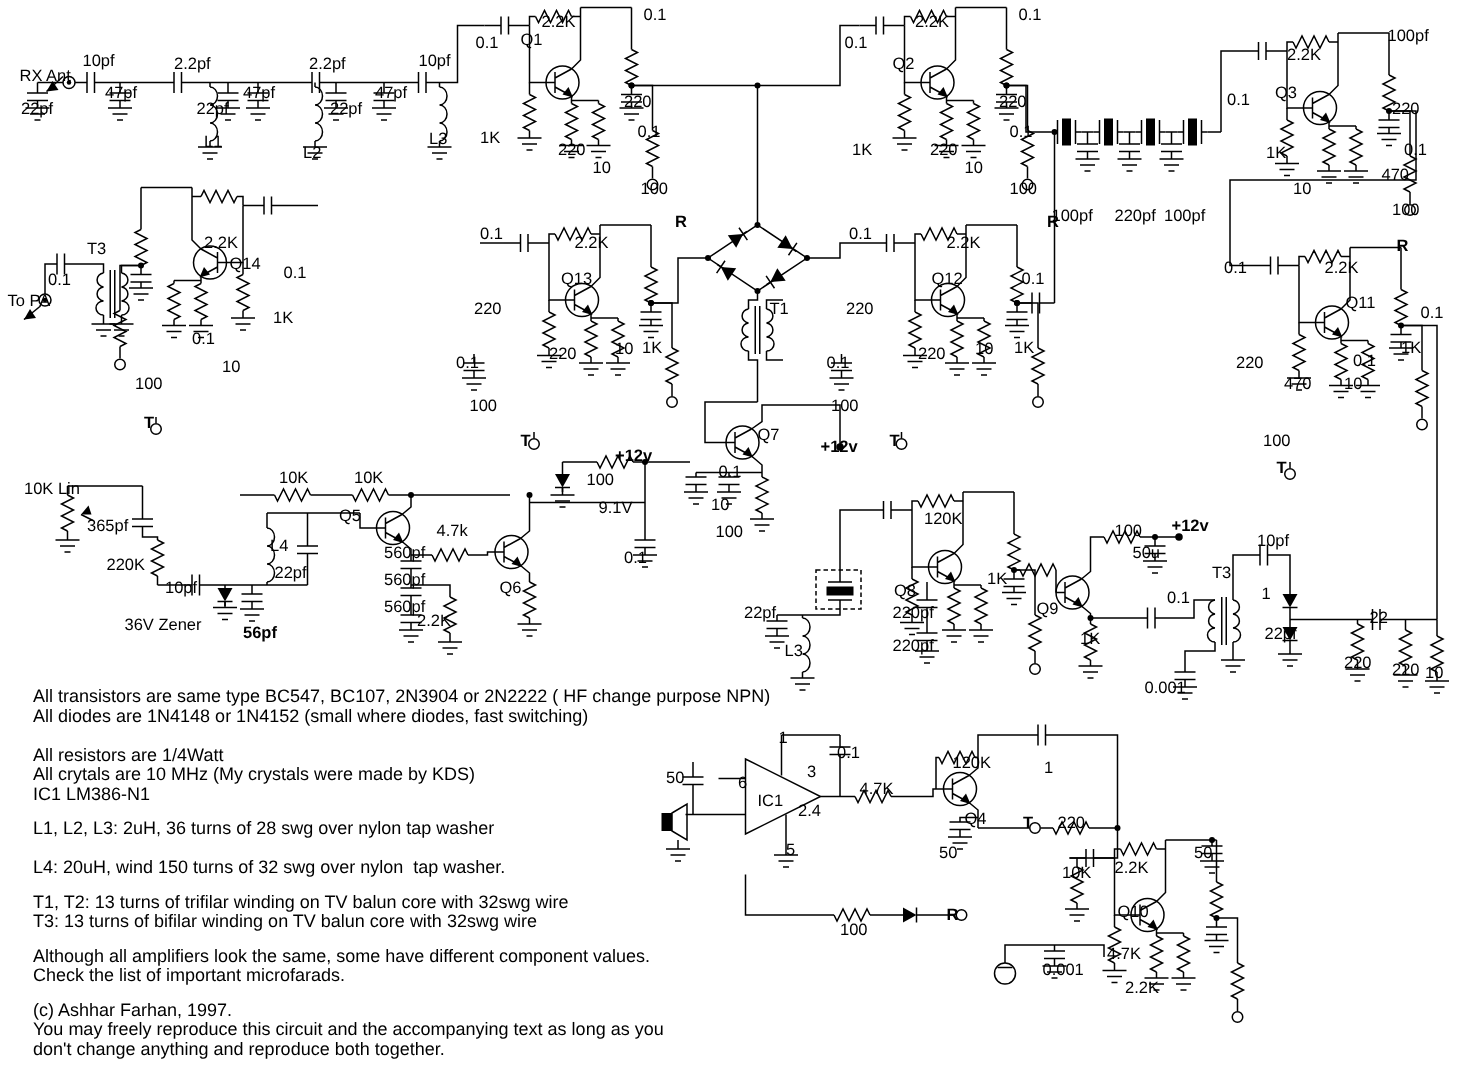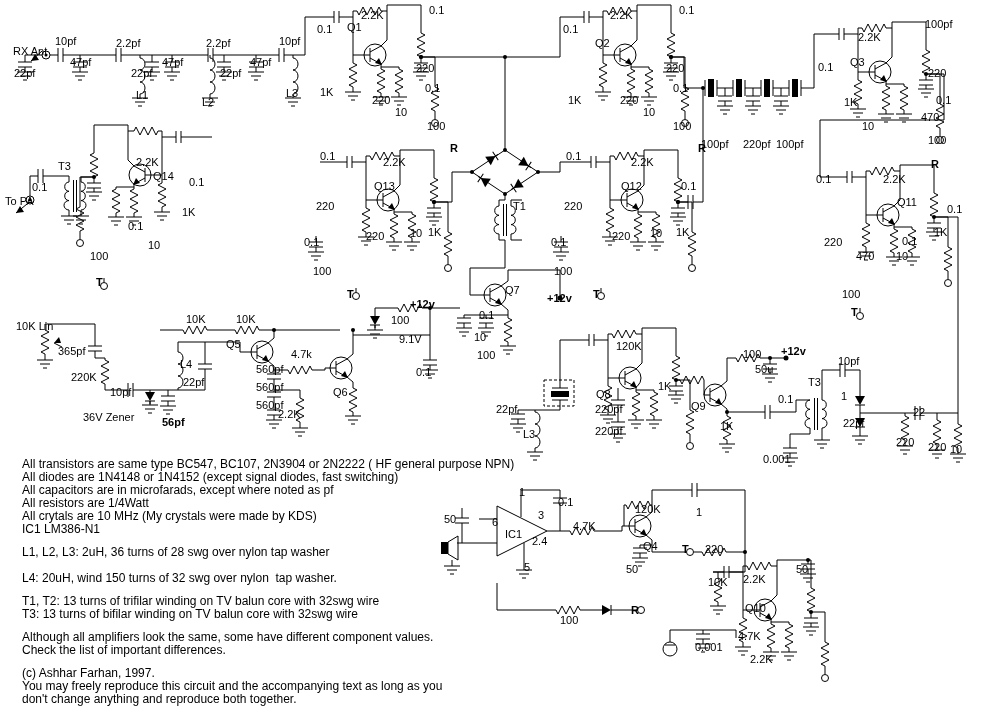--- a/index.html
+++ b/index.html
@@ -519,30 +519,29 @@
       <span class="lbl" style="left: 626px; top: 564px;">50</span>
       <span class="lbl" style="left: 708px; top: 577px;">10K</span>
       <span class="lbl" style="left: 743px; top: 574px;">2.2K</span>
       <span class="lbl" style="left: 796px; top: 564px;">50</span>
       <span class="lbl" style="left: 745px; top: 603px;">Q10</span>
       <span class="lbl" style="left: 560px; top: 615px;">100</span>
       <span class="lbl b" style="left: 631px; top: 605px;">R</span>
       <span class="lbl" style="left: 695px; top: 642px;">0.001</span>
       <span class="lbl" style="left: 738px; top: 631px;">4.7K</span>
       <span class="lbl" style="left: 750px; top: 654px;">2.2K</span>
-      <span class="lbl n" style="left: 22px; top: 458px;">All transistors are same type BC547, BC107, 2N3904 or 2N2222 ( HF general purpose NPN)</span>
-      <span class="lbl n" style="left: 22px; top: 471px;">All diodes are 1N4148 or 1N4152 (except signal diodes, fast switching)</span>
-      <span class="lbl n" style="left: 22px; top: 484px;">All capacitors are in microfarads, except where noted as pf</span>
+      <span class="lbl n" style="left: 22px; top: 458px;">All transistors are same type BC547, BC107, 2N3904 or 2N2222 ( HF change purpose NPN)</span>
+      <span class="lbl n" style="left: 22px; top: 471px;">All diodes are 1N4148 or 1N4152 (small where diodes, fast switching)</span>
       <span class="lbl n" style="left: 22px; top: 497px;">All resistors are 1/4Watt</span>
       <span class="lbl n" style="left: 22px; top: 510px;">All crytals are 10 MHz (My crystals were made by KDS)</span>
       <span class="lbl n" style="left: 22px; top: 523px;">IC1 LM386-N1</span>
       <span class="lbl n" style="left: 22px; top: 546px;">L1, L2, L3: 2uH, 36 turns of 28 swg over nylon tap washer</span>
       <span class="lbl n" style="left: 22px; top: 572px;">L4: 20uH, wind 150 turns of 32 swg over nylon  tap washer.</span>
       <span class="lbl n" style="left: 22px; top: 595px;">T1, T2: 13 turns of trifilar winding on TV balun core with 32swg wire</span>
       <span class="lbl n" style="left: 22px; top: 608px;">T3: 13 turns of bifilar winding on TV balun core with 32swg wire</span>
       <span class="lbl n" style="left: 22px; top: 631px; text-align: center;">Although all amplifiers look the same, some have different component values.</span>
-      <span class="lbl n" style="left: 22px; top: 644px;">Check the list of important differences.</span>
+      <span class="lbl n" style="left: 22px; top: 644px;">Check the list of important microfarads.</span>
       <span class="lbl n" style="left: 22px; top: 667px;">(c) Ashhar Farhan, 1997.</span>
       <span class="lbl n" style="left: 22px; top: 680px;">You may freely reproduce this circuit and the accompanying text as long as you</span>
       <span class="lbl n" style="left: 22px; top: 693px;">don't change anything and reproduce both together.</span>
     </div>
 
 </div>
 
 </body></html>

